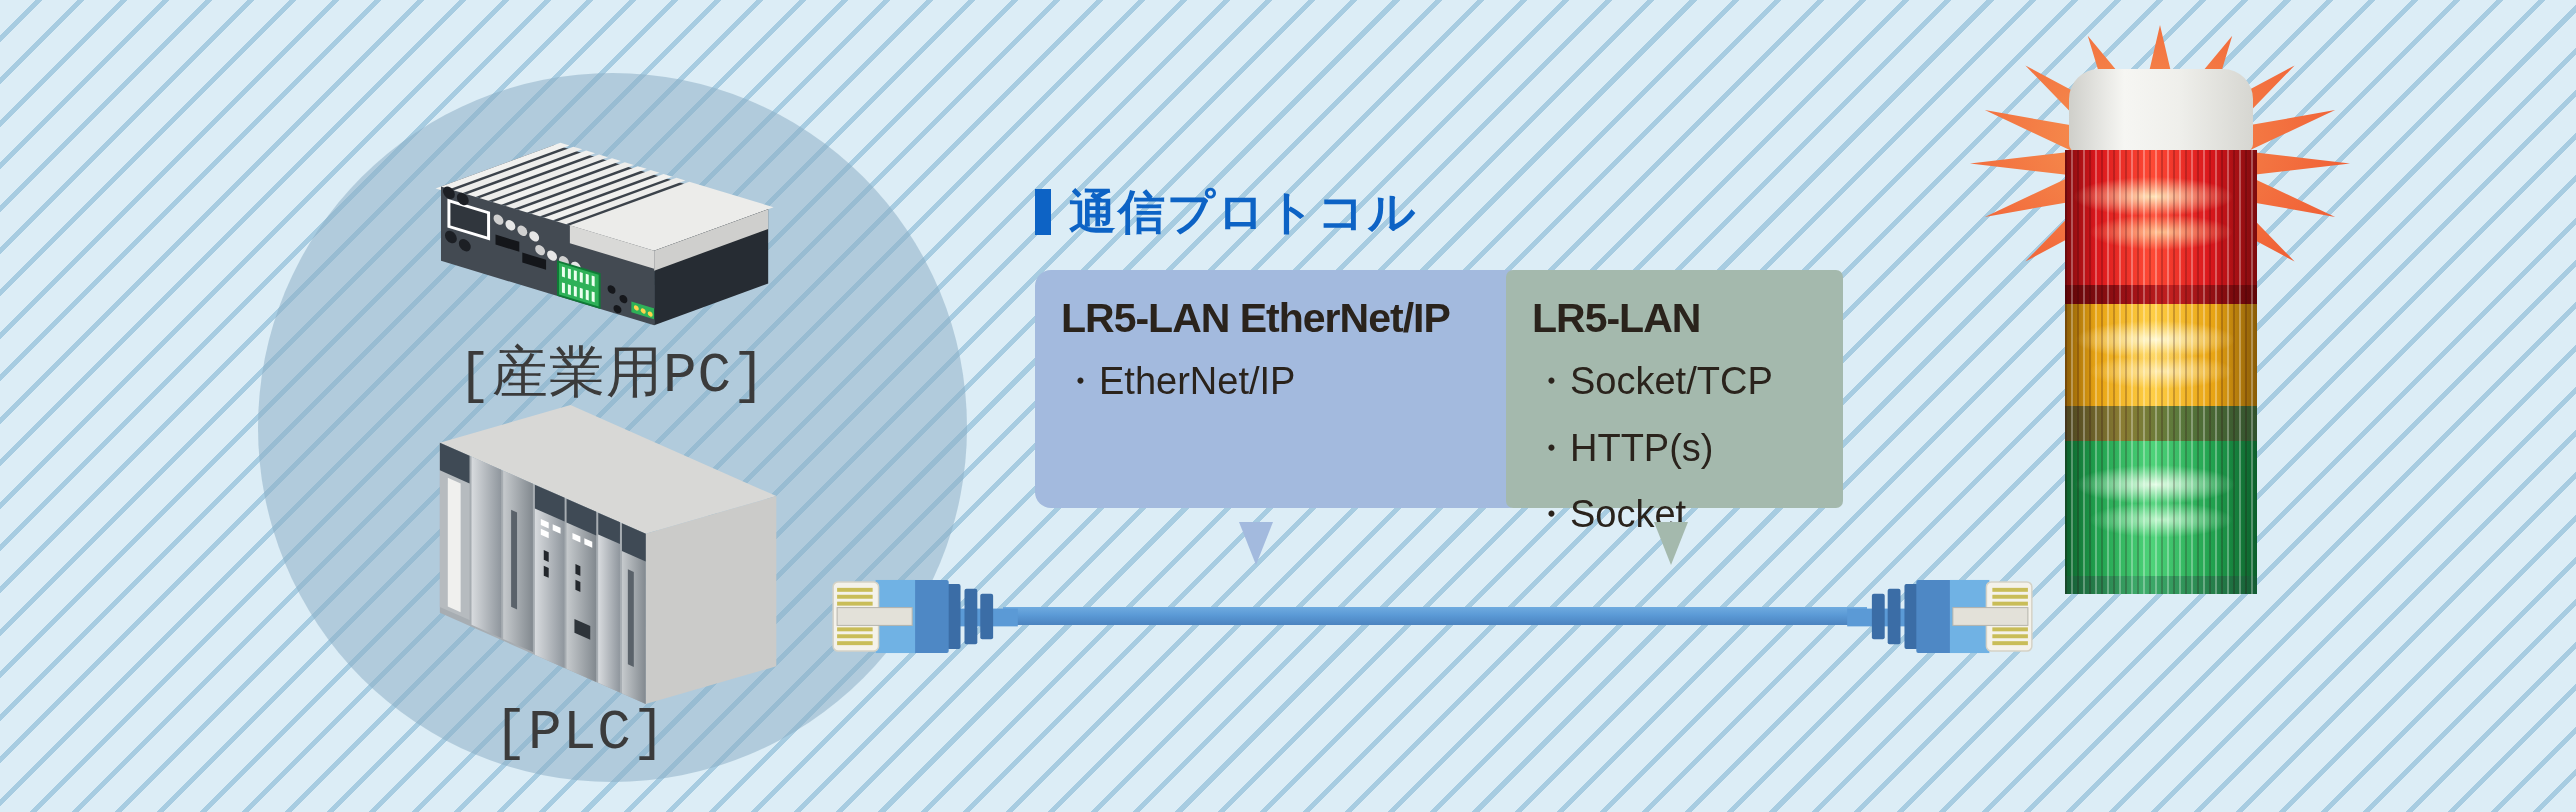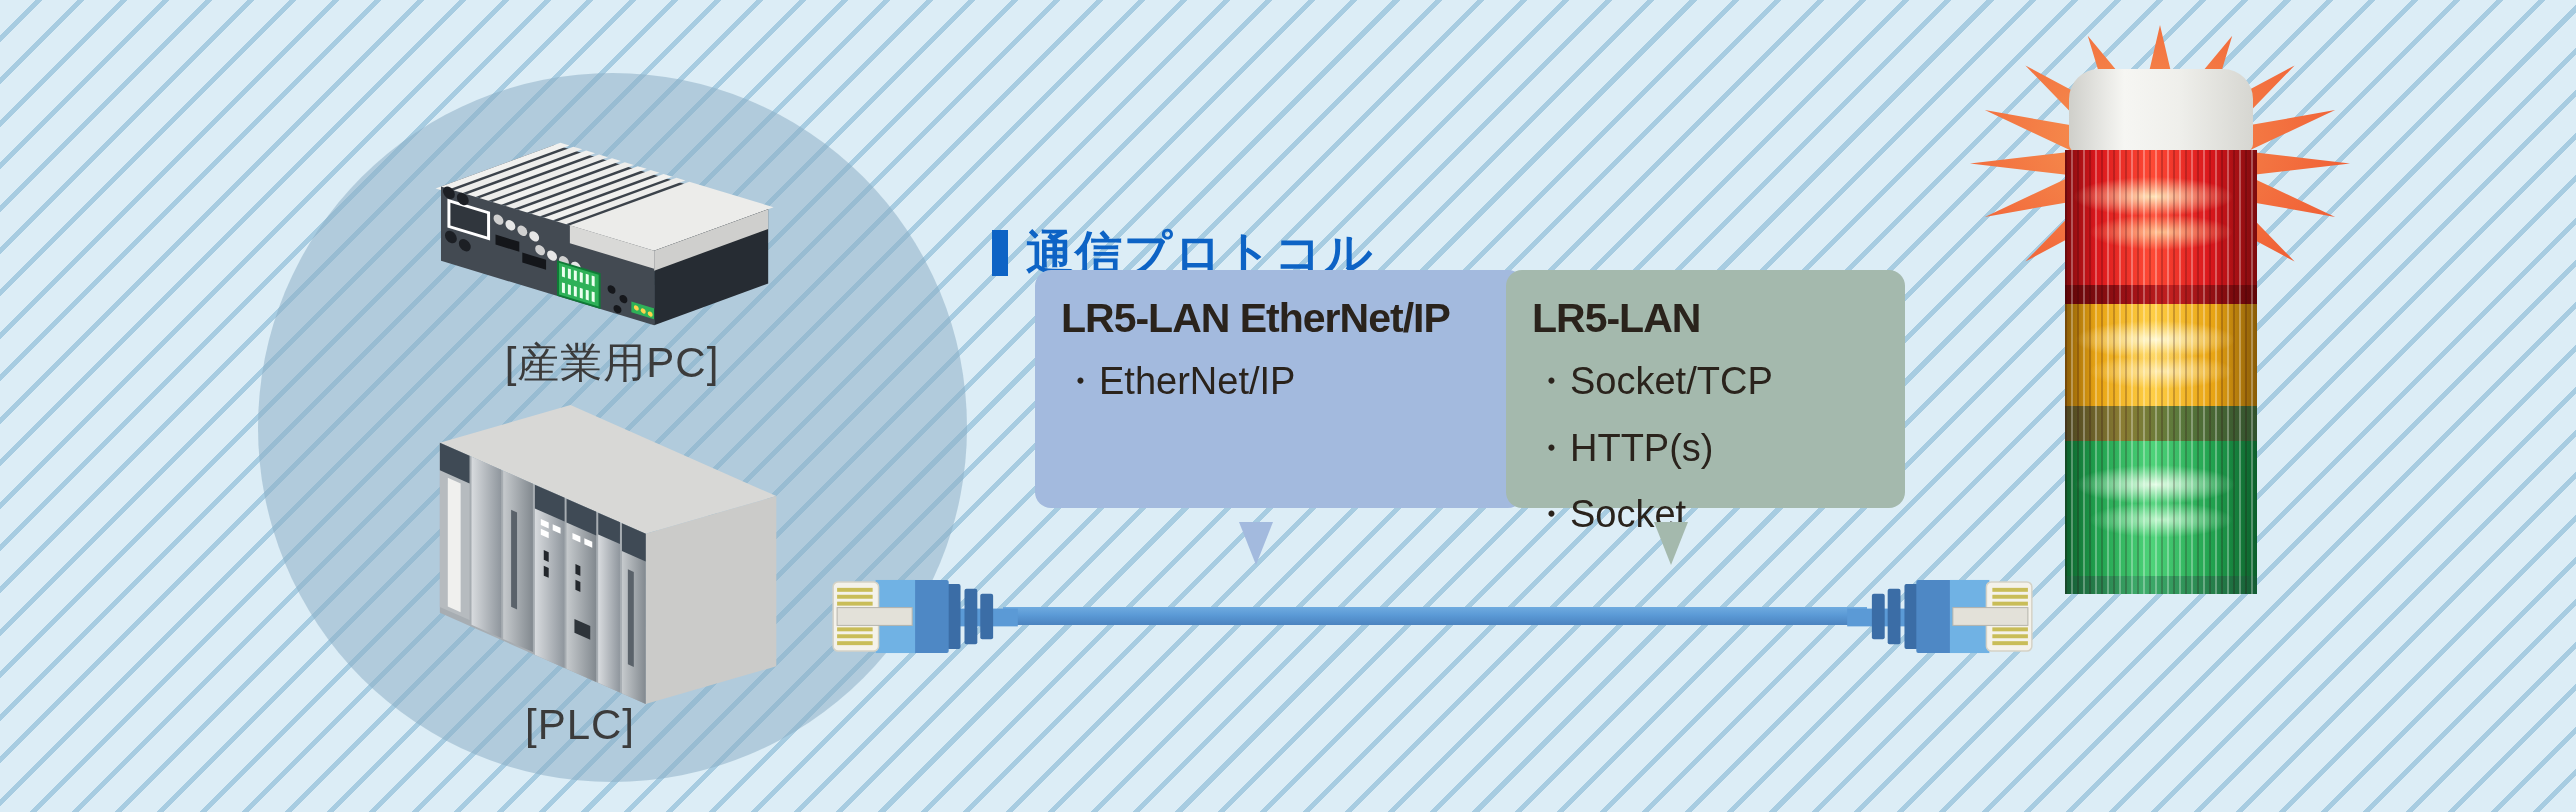--- a/index.html
+++ b/index.html
@@ -17,38 +17,38 @@
       var(--stripe,#a7cce1) 25px 30px);
   }
   .source-circle{
     position:absolute;z-index:1;
     left:258px;top:73px;width:709px;height:709px;border-radius:50%;
     background:rgba(138,173,196,0.52);
   }
   .illus{position:absolute;z-index:2;}
   .device-label{
     position:absolute;z-index:2;color:var(--label_dark,#3b3b3b);
-    font-size:42px;letter-spacing:1px;white-space:nowrap;transform:translateX(-50%);
+    font-size:56px;letter-spacing:1px;white-space:nowrap;transform:translateX(-50%);font-family:Liberation Mono, monospace;
   }
   .pc-label{left:612px;top:335px;}
   .plc-label{left:580px;top:701px;}
 
-  .section-header{position:absolute;left:992px;top:188px;z-index:2;display:flex;align-items:flex-end;margin-top:41px;}
+  .section-header{position:absolute;left:1035px;top:188px;z-index:2;display:flex;align-items:flex-end;}
   .header-bar{display:inline-block;width:16px;height:46px;background:var(--accent,#0d63c5);}
   .header-text{
     margin-left:18px;font-size:47px;font-weight:bold;color:var(--accent,#0d63c5);
     letter-spacing:2px;white-space:nowrap;line-height:1;
   }
 
   .proto-box{
     position:absolute;top:270px;height:238px;border-radius:16px;z-index:2;
     box-sizing:border-box;padding:26px 0 0 26px;color:var(--text_dark,#2a231c);
   }
   .box1{left:1035px;width:489px;background:var(--box1_bg,#a3bade);}
-  .box2{left:1506px;width:399px;background:var(--box2_bg,#a4b9ad);}
+  .box2{left:1506px;width:337px;background:var(--box2_bg,#a4b9ad);border-radius:7px;}
   .proto-title{font-size:41px;font-weight:bold;letter-spacing:-1px;line-height:1.1;white-space:nowrap;}
   .proto-item{font-size:38px;margin-top:14px;line-height:1.38;white-space:nowrap;}
   .tri{
     position:absolute;top:522px;width:0;height:0;z-index:2;
     border-left:17px solid transparent;border-right:17px solid transparent;
   }
   .tri1{left:1239px;border-top:43px solid var(--box1_bg,#a3bade);}
   .tri2{left:1654px;border-top:43px solid var(--box2_bg,#a4b9ad);}
 
   .cable{

